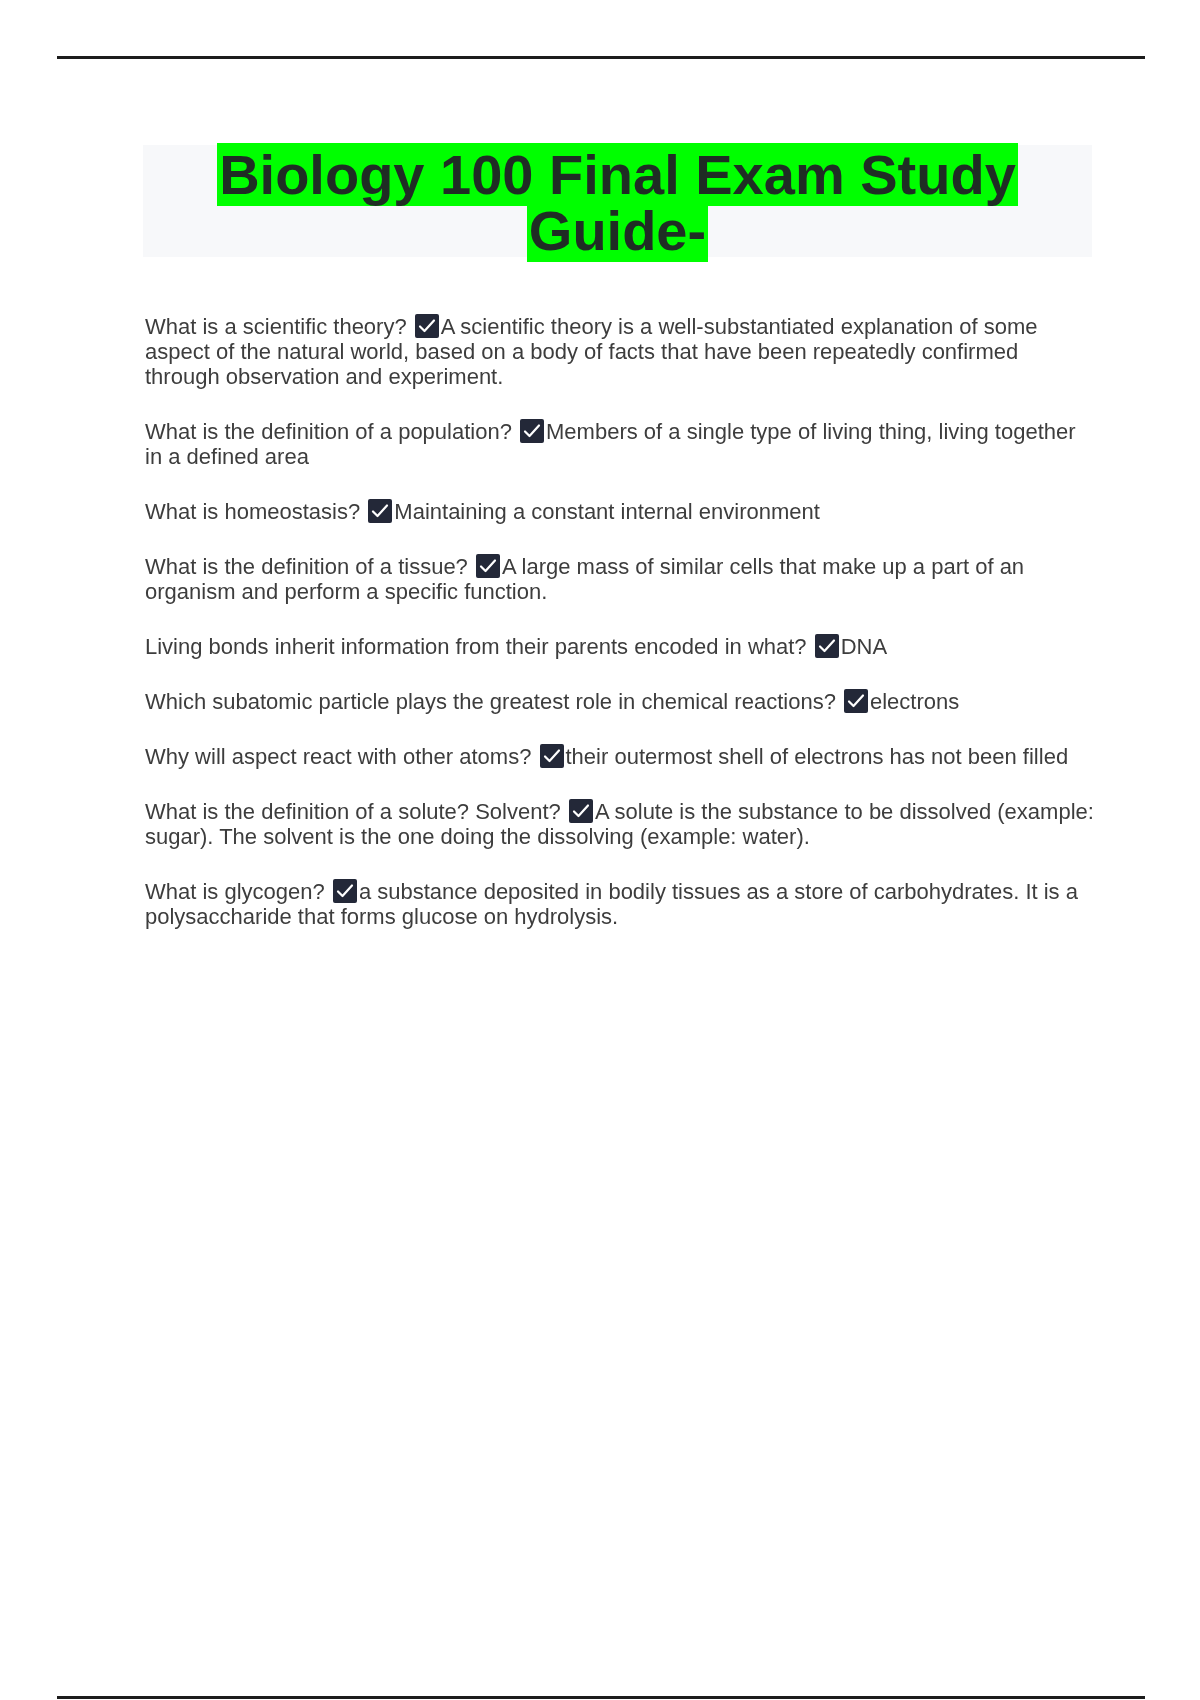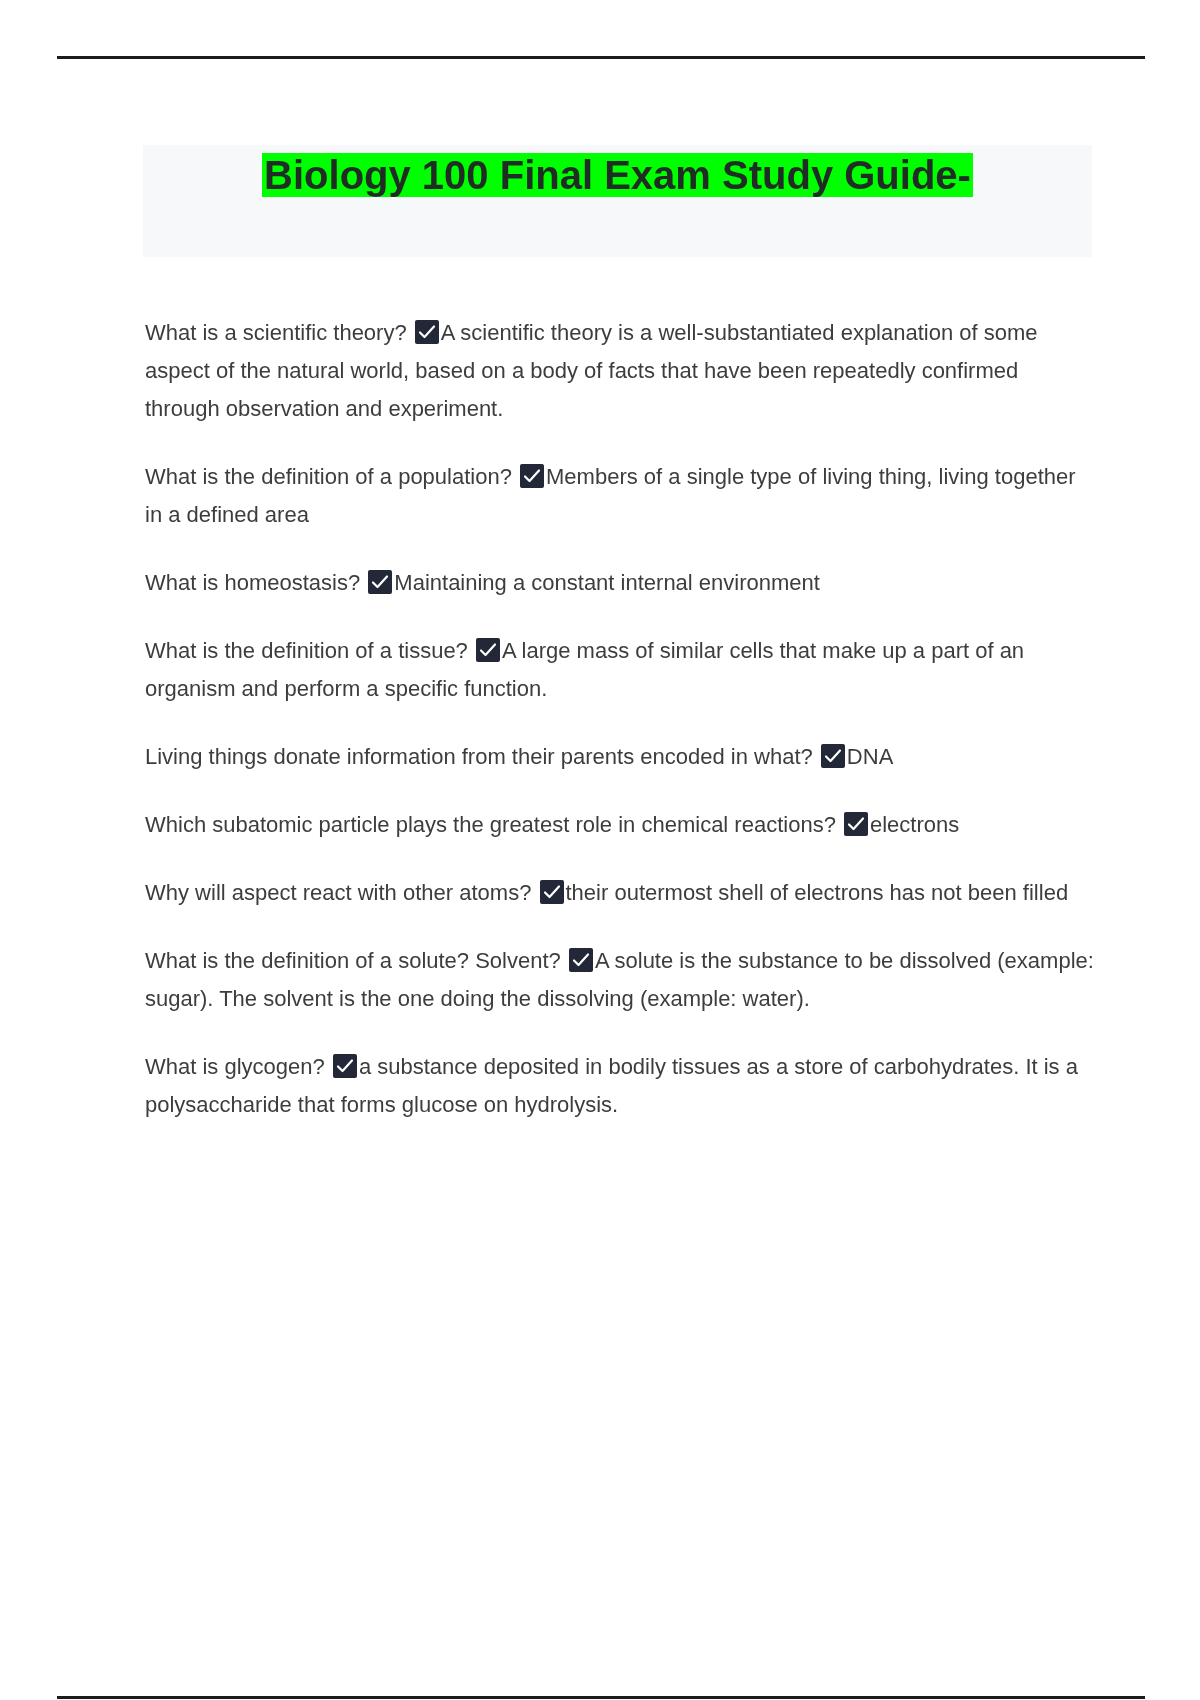--- a/index.html
+++ b/index.html
@@ -32,40 +32,40 @@
       width: 949px;
       height: 112px;
       background: #f7f8fa;
       text-align: center;
     }
     .title {
       margin: 0;
       padding-top: 2px;
       font-family: "Liberation Sans", sans-serif;
       font-weight: bold;
-      font-size: 40px;
+      font-size: 56px;
       line-height: 56px;
       color: #1f2d24;
     }
     .title .hl {
       background: #00ff00;
       padding: 0 2px;
       box-decoration-break: clone;
       -webkit-box-decoration-break: clone;
     }
 
     .qa-list {
       position: absolute;
       left: 145px;
       top: 314px;
       width: 950px;
     }
     .qa {
       font-size: 22px;
-      line-height: 38px;
+      line-height: 25px;
       color: #3d3d3d;
       margin: 0 0 30px 0;
     }
     .check {
       display: inline-block;
       width: 24px;
       height: 24px;
       background: #232838;
       border-radius: 2px;
       vertical-align: -4px;
@@ -100,21 +100,21 @@
         </svg></span><span>Members of a single type of living thing, living together in a defined area</span></p>
 
   <p class="qa"><span>What is homeostasis?</span> <span class="check"><svg width="18" height="16" viewBox="0 0 18 16">
           <path d="M2 8.5 L6.5 13 L16 2.5" fill="none" stroke="#ffffff" stroke-width="2.2" stroke-linecap="round" stroke-linejoin="round"></path>
         </svg></span><span>Maintaining a constant internal environment</span></p>
 
   <p class="qa"><span>What is the definition of a tissue?</span> <span class="check"><svg width="18" height="16" viewBox="0 0 18 16">
           <path d="M2 8.5 L6.5 13 L16 2.5" fill="none" stroke="#ffffff" stroke-width="2.2" stroke-linecap="round" stroke-linejoin="round"></path>
         </svg></span><span>A large mass of similar cells that make up a part of an organism and perform a specific function.</span></p>
 
-  <p class="qa"><span>Living things donate information from their parents encoded in what?</span> <span class="check"><svg width="18" height="16" viewBox="0 0 18 16">
+  <p class="qa"><span>Living bonds inherit information from their parents encoded in what?</span> <span class="check"><svg width="18" height="16" viewBox="0 0 18 16">
           <path d="M2 8.5 L6.5 13 L16 2.5" fill="none" stroke="#ffffff" stroke-width="2.2" stroke-linecap="round" stroke-linejoin="round"></path>
         </svg></span><span>DNA</span></p>
 
 
   <p class="qa"><span>Which subatomic particle plays the greatest role in chemical reactions?</span> <span class="check"><svg width="18" height="16" viewBox="0 0 18 16">
           <path d="M2 8.5 L6.5 13 L16 2.5" fill="none" stroke="#ffffff" stroke-width="2.2" stroke-linecap="round" stroke-linejoin="round"></path>
         </svg></span><span>electrons</span></p>
 
   <p class="qa"><span>Why will aspect react with other atoms?</span> <span class="check"><svg width="18" height="16" viewBox="0 0 18 16">
           <path d="M2 8.5 L6.5 13 L16 2.5" fill="none" stroke="#ffffff" stroke-width="2.2" stroke-linecap="round" stroke-linejoin="round"></path>

